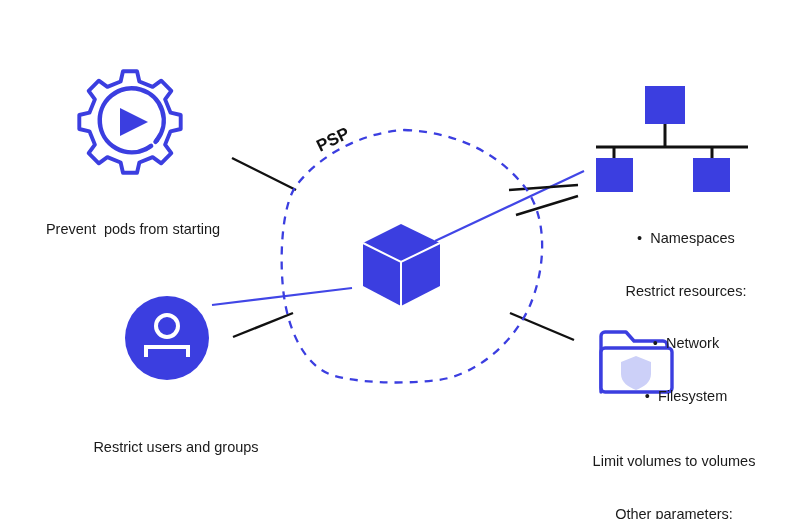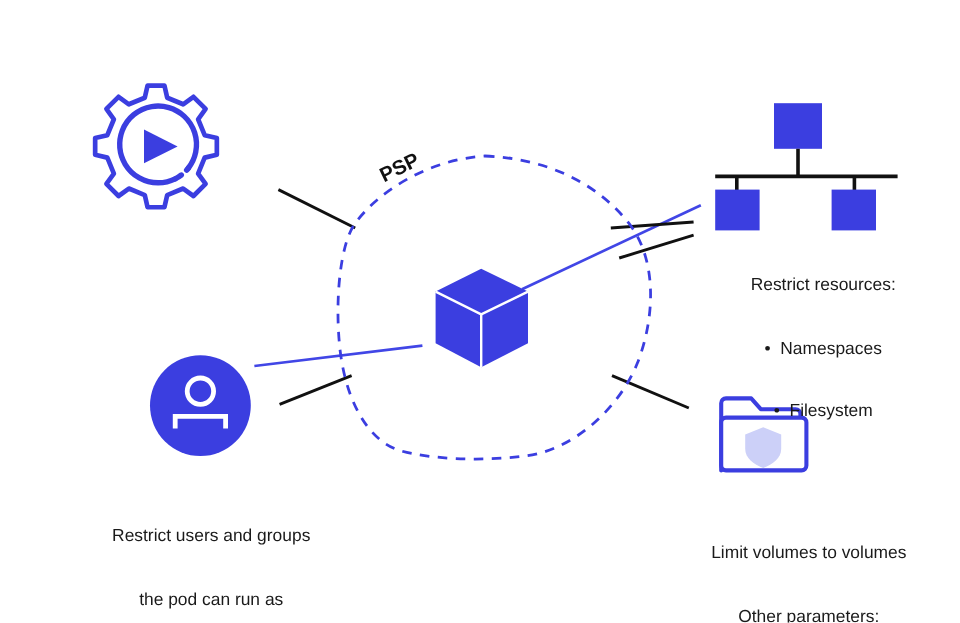--- a/index.html
+++ b/index.html
@@ -149,31 +149,32 @@
 
       <path d="M 636,356 L 651,362 L 651,374
                C 651,382 644,387 636,390
                C 628,387 621,382 621,374
                L 621,362 Z" fill="#ccd0f8"></path>
     </g>
 
   </svg>
 
   <div class="caption" id="caption-gear">
+    <span class="line">Prevent  pods from starting</span>
   </div>
 
   <div class="caption" id="caption-tree">
+    <span class="line bullet-line">Namespaces</span>
     <span class="line">Restrict resources:</span>
-    <span class="line bullet-line">Namespaces</span>
+    <span class="line bullet-line">Network</span>
     <span class="line bullet-line">Filesystem</span>
   </div>
 
   <div class="caption" id="caption-user">
     <span class="line">Restrict users and groups</span>
-    <span class="line">the pod can run as</span>
   </div>
 
   <div class="caption" id="caption-folder">
     <span class="line">Limit volumes to volumes</span>
     <span class="line">Other parameters:</span>
     
     
     
   </div>
 

